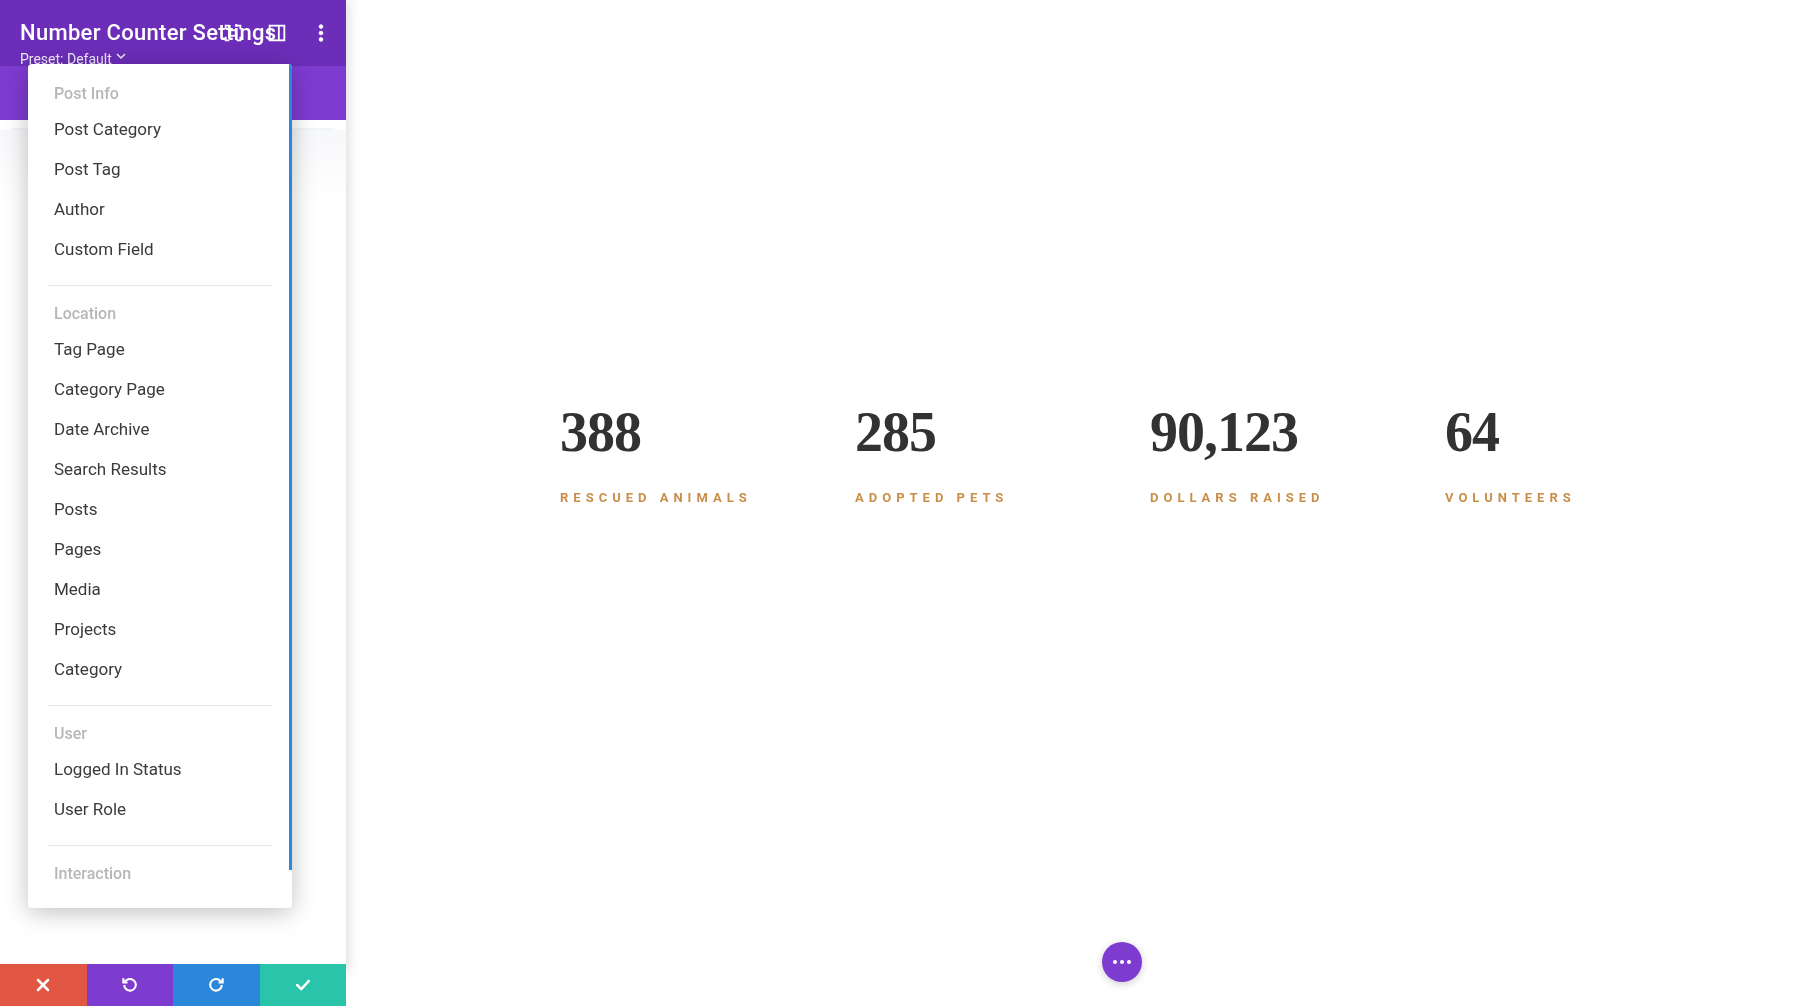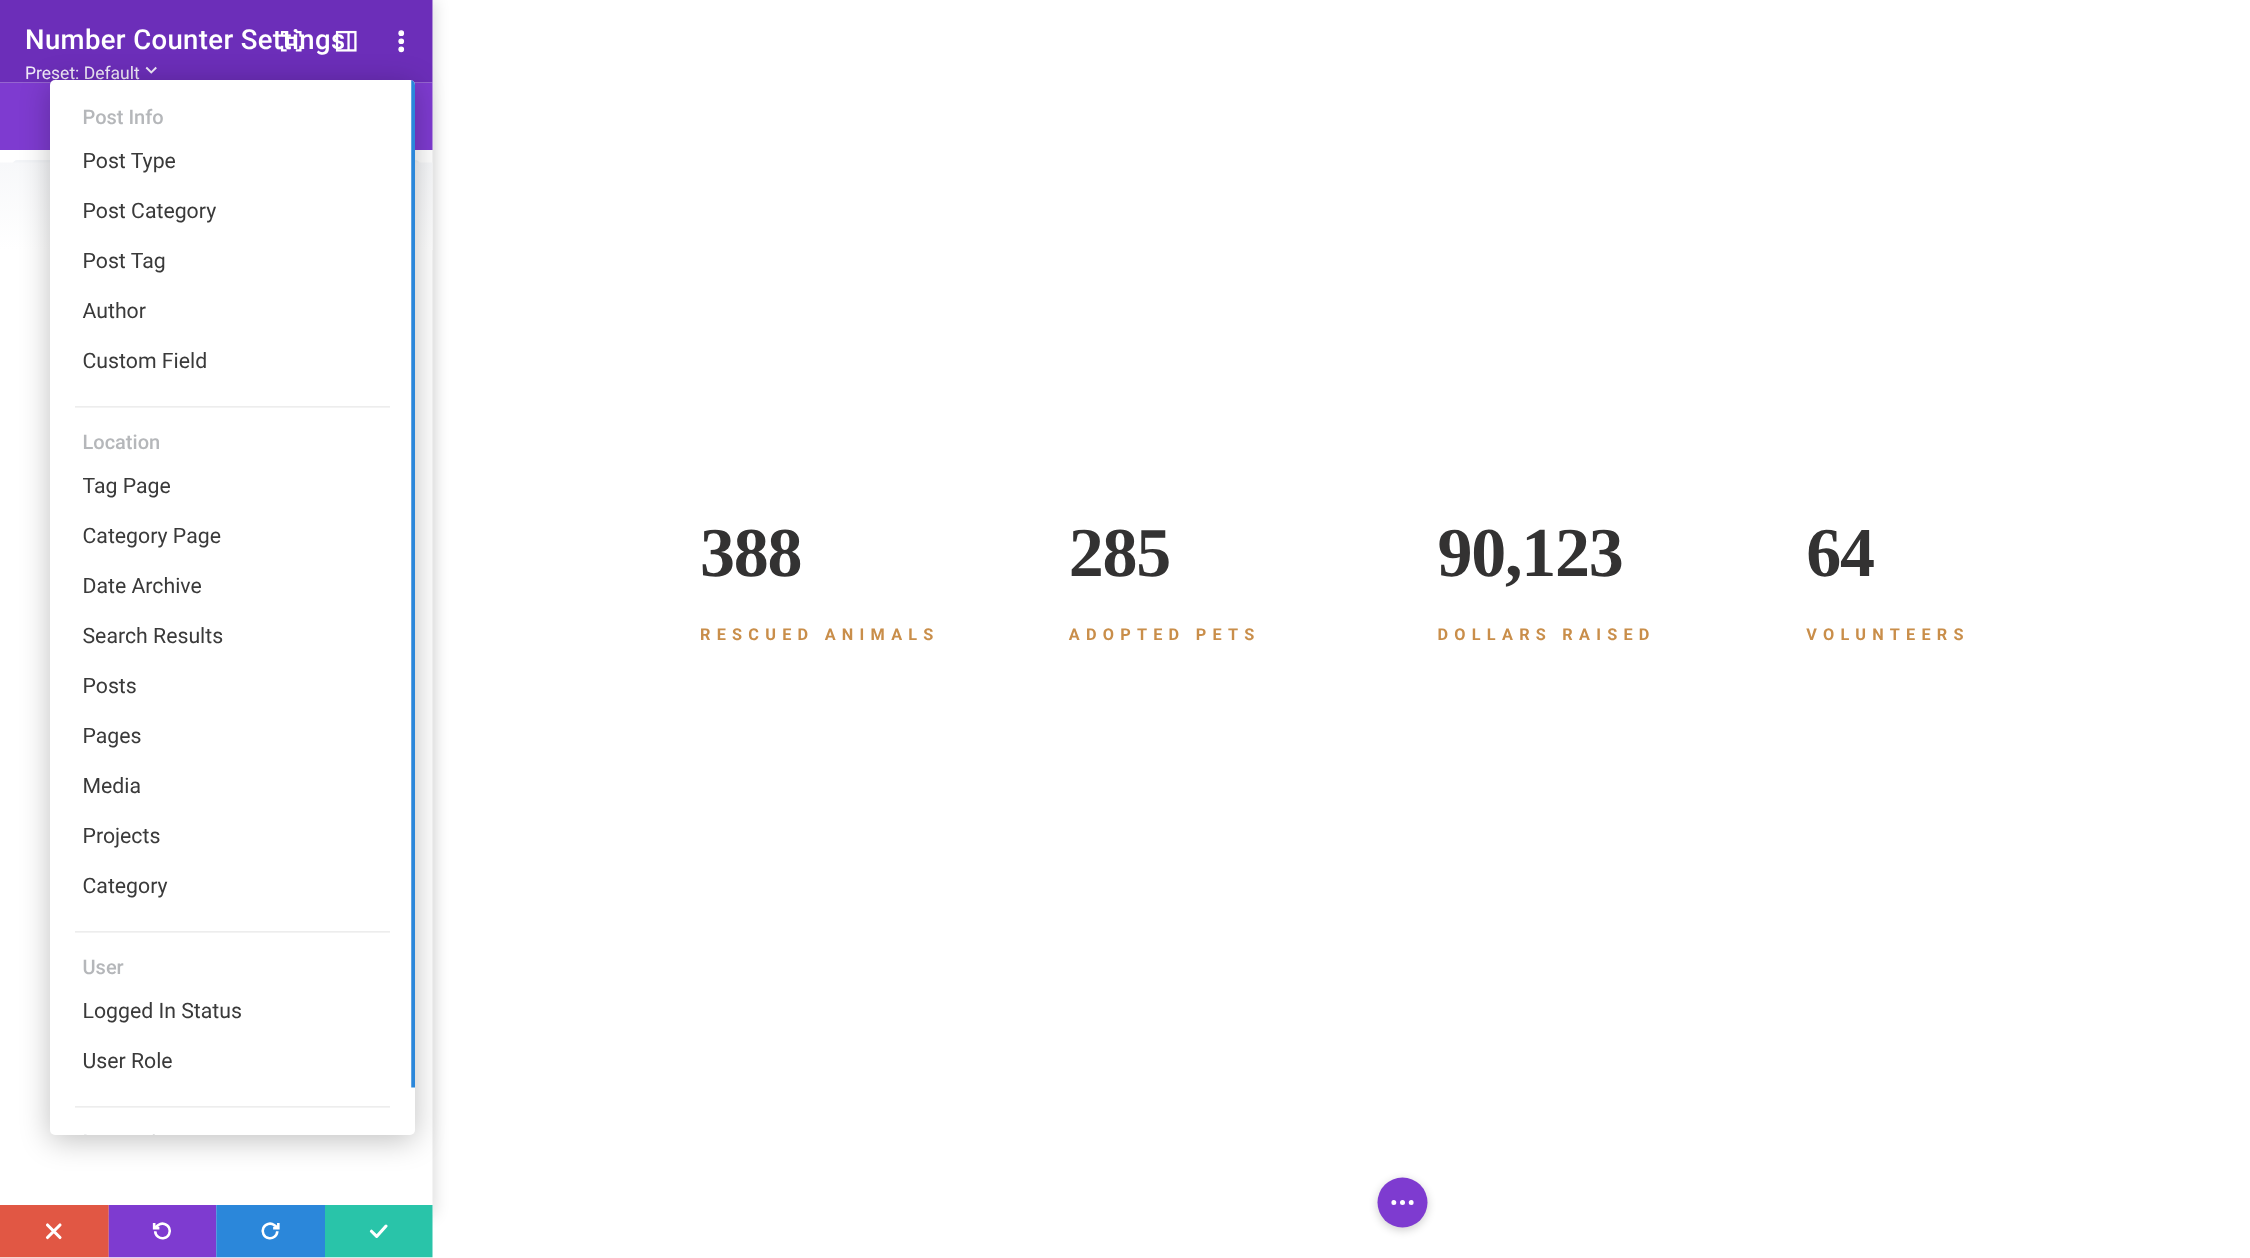--- a/index.html
+++ b/index.html
@@ -81,22 +81,22 @@
   justify-content: flex-end;
   padding-right: 14px;
   color: #444;
   font-size: 17px;
 }
 
 
 .dropdown {
   position: absolute;
   top: 64px;
-  left: 40px;
-  width: 292px;
+  left: 28px;
+  width: 264px;
   height: 844px;
   background: #fff;
   border-radius: 4px;
   box-shadow: 0 4px 24px rgba(0,0,0,0.25);
   z-index: 50;
   overflow: hidden;
 }
 .dropdown-inner {
   height: 100%;
   overflow: hidden;
@@ -170,21 +170,20 @@
   position: absolute;
   top: 400px;
   left: 560px;
   right: 60px;
   display: flex;
   gap: 0;
 }
 .counter {
   flex: 1;
   min-width: 260px;
-  margin-top: 11px;
 }
 .counter-number {
   font-family: Georgia, "Times New Roman", serif;
   font-size: 56px;
   font-weight: 600;
   color: #333232;
   letter-spacing: -1px;
 }
 .counter-label {
   margin-top: 26px;
@@ -269,21 +268,20 @@
   <svg viewBox="0 0 4 18">
       <circle cx="2" cy="2" r="2" fill="#7e3bd0"></circle>
       <circle cx="2" cy="9" r="2" fill="#7e3bd0"></circle>
       <circle cx="2" cy="16" r="2" fill="#7e3bd0"></circle>
     </svg>
 </div>
 
 <div class="dropdown">
   <div class="dropdown-inner" id="dd-inner">
       <div class="dd-group-header first">Post Info</div>
-      <div class="dd-item">Post Type</div>
       <div class="dd-item">Post Category</div>
       <div class="dd-item">Post Tag</div>
       <div class="dd-item">Author</div>
       <div class="dd-item">Custom Field</div>
       <div class="dd-divider"></div>
       <div class="dd-group-header">Location</div>
       <div class="dd-item">Tag Page</div>
       <div class="dd-item">Category Page</div>
       <div class="dd-item">Date Archive</div>
       <div class="dd-item">Search Results</div>

